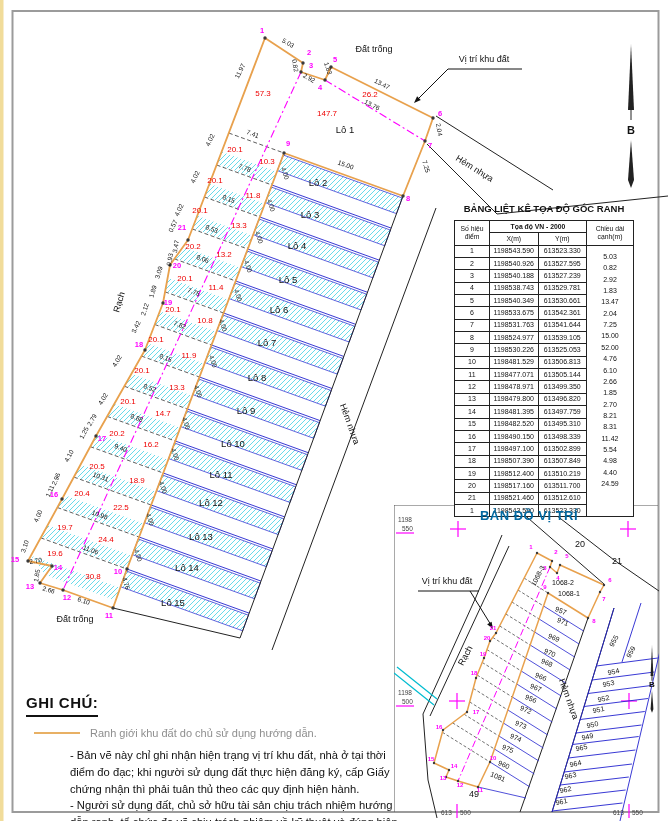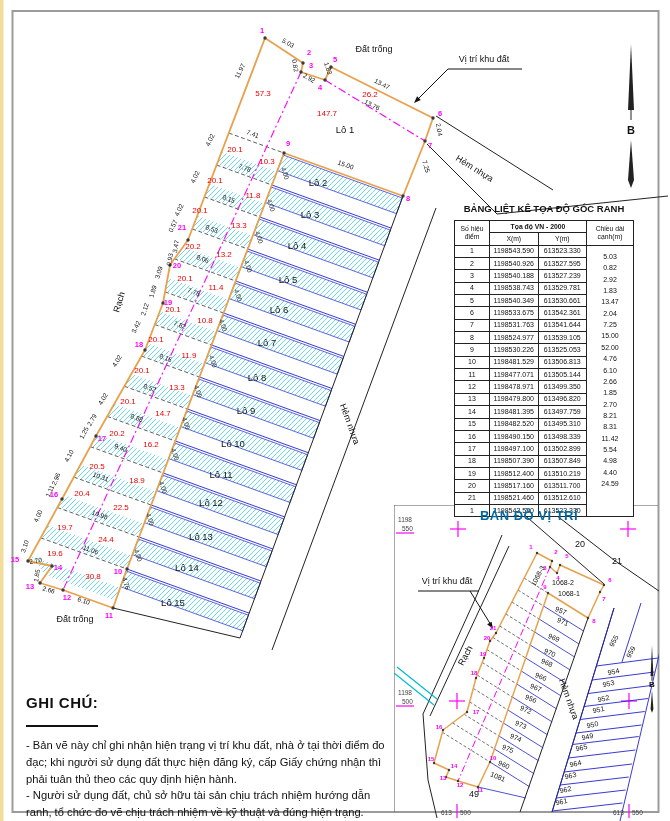--- a/index.html
+++ b/index.html
@@ -29,25 +29,25 @@
   td.lencol{position:relative;}
   .lenwrap{position:absolute;left:0;top:0;right:0;bottom:0;}
   .lenwrap span{position:absolute;left:0;right:0;text-align:center;font-size:7px;color:#111;}
   
   #maphead{position:absolute;left:400px;top:508px;width:258px;text-align:center;color:#0369a1;}
   #maptitle{font-size:13px;font-weight:bold;letter-spacing:.5px;}
   #mapscale{font-size:10.5px;margin-top:1px;}
   
   #ghichu{position:absolute;left:26px;top:694px;width:372px;color:#111;}
   #ghichu h3{font-size:15px;margin:0 0 10px 0;display:inline-block;
-             border-bottom:2px solid #111;padding-bottom:14px;letter-spacing:.5px;}
+             border-bottom:2px solid #111;padding-bottom:4px;letter-spacing:.5px;}
   .legendline{display:flex;align-items:center;margin:0 0 8px 8px;}
   .legendline .sw{width:46px;height:0;border-top:2.5px solid #e8b064;margin-right:10px;}
   .legendline .lt{font-size:11px;color:#8e8e8e;}
-  .para{font-size:11.2px;line-height:1.5;text-align:left;}
+  .para{font-size:11.2px;line-height:1.5;text-align:left;margin-left:44px;}
 </style>
 </head>
 <body>
 
 <div id="page">
   <svg id="bg" width="670" height="821" viewBox="0 0 670 821">
     <defs>
       <pattern id="h" width="5" height="5" patternUnits="userSpaceOnUse">
         <path d="M-1,6 l7,-7 M-1,1 l2,-2 M4,6 l2,-2" stroke="#56d7e9" stroke-width="0.9" fill="none"></path>
       </pattern>
@@ -600,16 +600,20 @@
         </tbody>
       </table>
   </div>
 
   <div id="maphead">
     <div id="maptitle">BẢN ĐỒ VỊ TRÍ</div>
   </div>
 
   <div id="ghichu">
     <h3>GHI CHÚ:</h3>
+    <div class="legendline">
+      <span class="sw"></span>
+      <span class="lt">Ranh giới khu đất do chủ sử dụng hướng dẫn.</span>
+    </div>
     <div class="para">- Bản vẽ này chỉ ghi nhận hiện trạng vị trí khu đất, nhà ở tại thời điểm đo đạc; khi người sử dụng đất thực hiện đăng ký, cấp Giấy chứng nhận thì phải tuân thủ theo các quy định hiện hành.</div>
     <div class="para">- Người sử dụng đất, chủ sở hữu tài sản chịu trách nhiệm hướng dẫn ranh, tổ chức đo vẽ chịu trách nhiệm về kỹ thuật và đúng hiện trạng.</div>
   </div>
 </div>
 
 </body></html>

